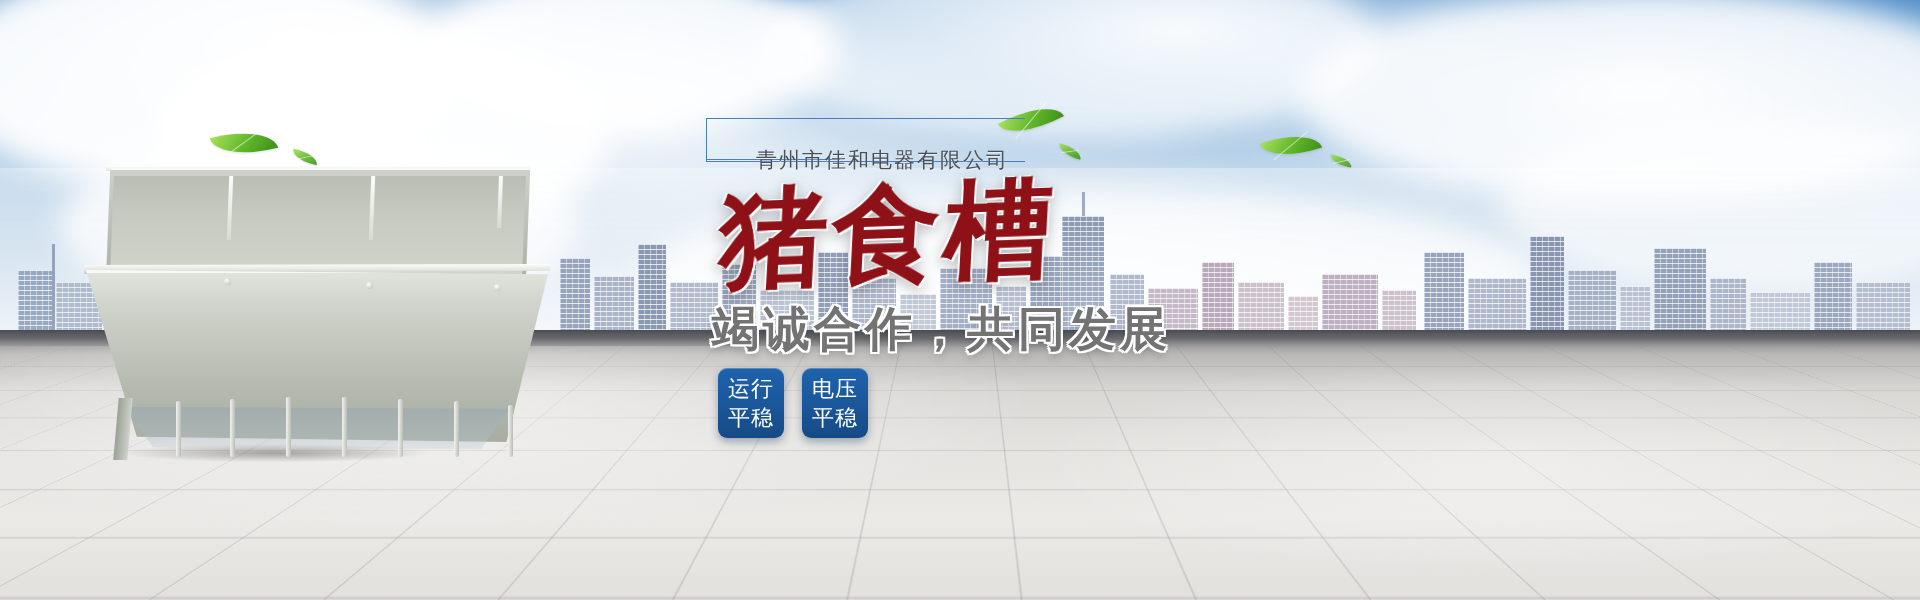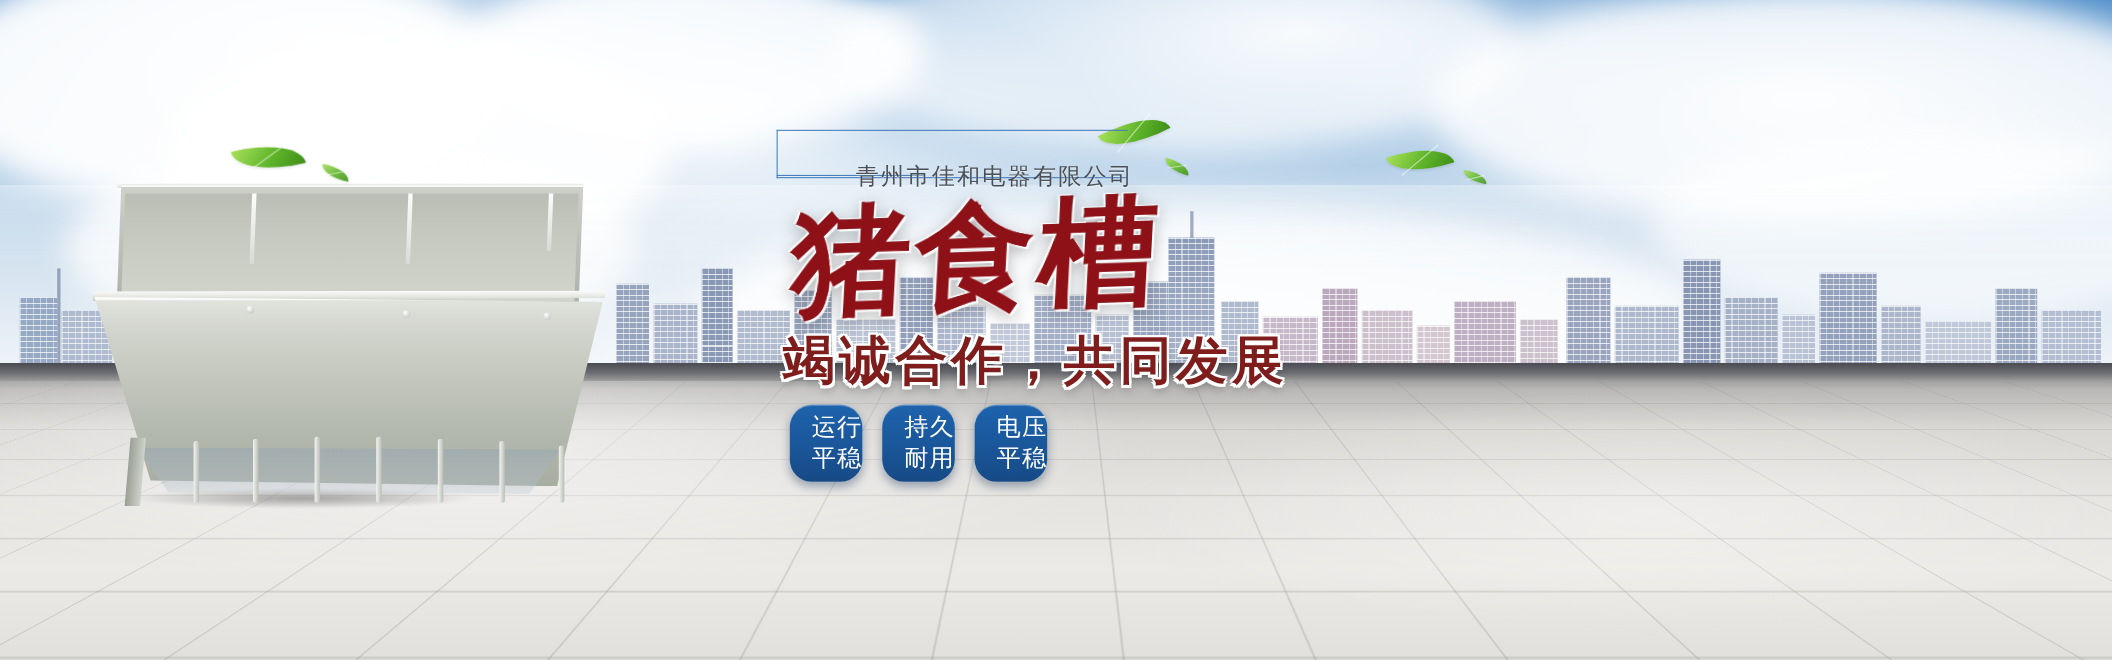--- a/index.html
+++ b/index.html
@@ -141,52 +141,51 @@
     position:absolute;left:16px;top:18px;width:318px;height:42px;
     border:1px solid #4a7fbe;border-right:none;
   }
   .frame-tail{
     position:absolute;left:16px;top:59px;width:134px;height:1px;background:#4a7fbe;
   }
   .company{
     position:absolute;left:66px;top:46px;width:480px;
     font-size:21px;letter-spacing:2px;color:#4b5057;white-space:nowrap;
     text-shadow:0 1px 1px rgba(255,255,255,.6);
-    margin-left:22px;
   }
 
   .headline{
     position:absolute;left:30px;top:70px;width:520px;height:130px;
     font-family:"DejaVu Serif","Liberation Serif",serif;
     font-size:108px;font-weight:700;line-height:120px;letter-spacing:4px;
     color:#8e1118;white-space:nowrap;
     background:linear-gradient(180deg,#3a1f22 0%,#6d0e16 28%,#a3141c 62%,#7d0f17 100%);
     -webkit-background-clip:text;background-clip:text;
     -webkit-text-fill-color:transparent;
     text-shadow:0 0 0 #8e1118;
     transform:skewX(-5deg) rotate(-2deg);
     filter:drop-shadow(2px 2px 0 rgba(255,255,255,.92)) drop-shadow(-2px -1px 0 rgba(255,255,255,.85)) drop-shadow(0 4px 7px rgba(0,0,0,.25));
   }
 
   .subline{
     position:absolute;left:22px;top:200px;width:540px;
     font-size:47px;font-weight:700;letter-spacing:4px;line-height:58px;
-    color:#7f1d1d;white-space:nowrap;
+    color:#737373;white-space:nowrap;
     text-shadow:2px 0 0 #fff,-2px 0 0 #fff,0 2px 0 #fff,0 -2px 0 #fff,
                 2px 2px 0 #fff,-2px 2px 0 #fff,2px -2px 0 #fff,-2px -2px 0 #fff,
                 0 5px 8px rgba(0,0,0,.22);
   }
 
   
   .badges{position:absolute;left:718px;top:368px;display:flex;gap:18px;}
   .badge{
-    width:66px;height:70px;border-radius:20px;
+    width:66px;height:70px;border-radius:9px;
     background:linear-gradient(180deg,#1e63ad 0%,#1a5699 55%,#164a85 100%);
     box-shadow:0 4px 9px rgba(10,40,80,.35), inset 0 1px 0 rgba(255,255,255,.25);
-    display:flex;flex-direction:column;align-items:flex-end;justify-content:center;
+    display:flex;flex-direction:column;align-items:center;justify-content:center;
     color:#fff;font-size:22px;line-height:29px;letter-spacing:1px;font-weight:400;
   }
   .badge span{display:block;white-space:nowrap;}
 </style>
 </head>
 <body>
 
 <div class="banner">
 
   <div class="sky">
@@ -360,22 +359,18 @@
     <div class="headline">猪食槽</div>
     <div class="subline">竭诚合作，共同发展</div>
   </div>
 
   <div class="badges">
     <div class="badge">
       <span>运行</span>
       <span>平稳</span>
     </div>
     <div class="badge">
-      <span>持久</span>
-      <span>耐用</span>
-    </div>
-    <div class="badge">
       <span>电压</span>
       <span>平稳</span>
     </div>
   </div>
 
 </div>
 
 </body></html>

